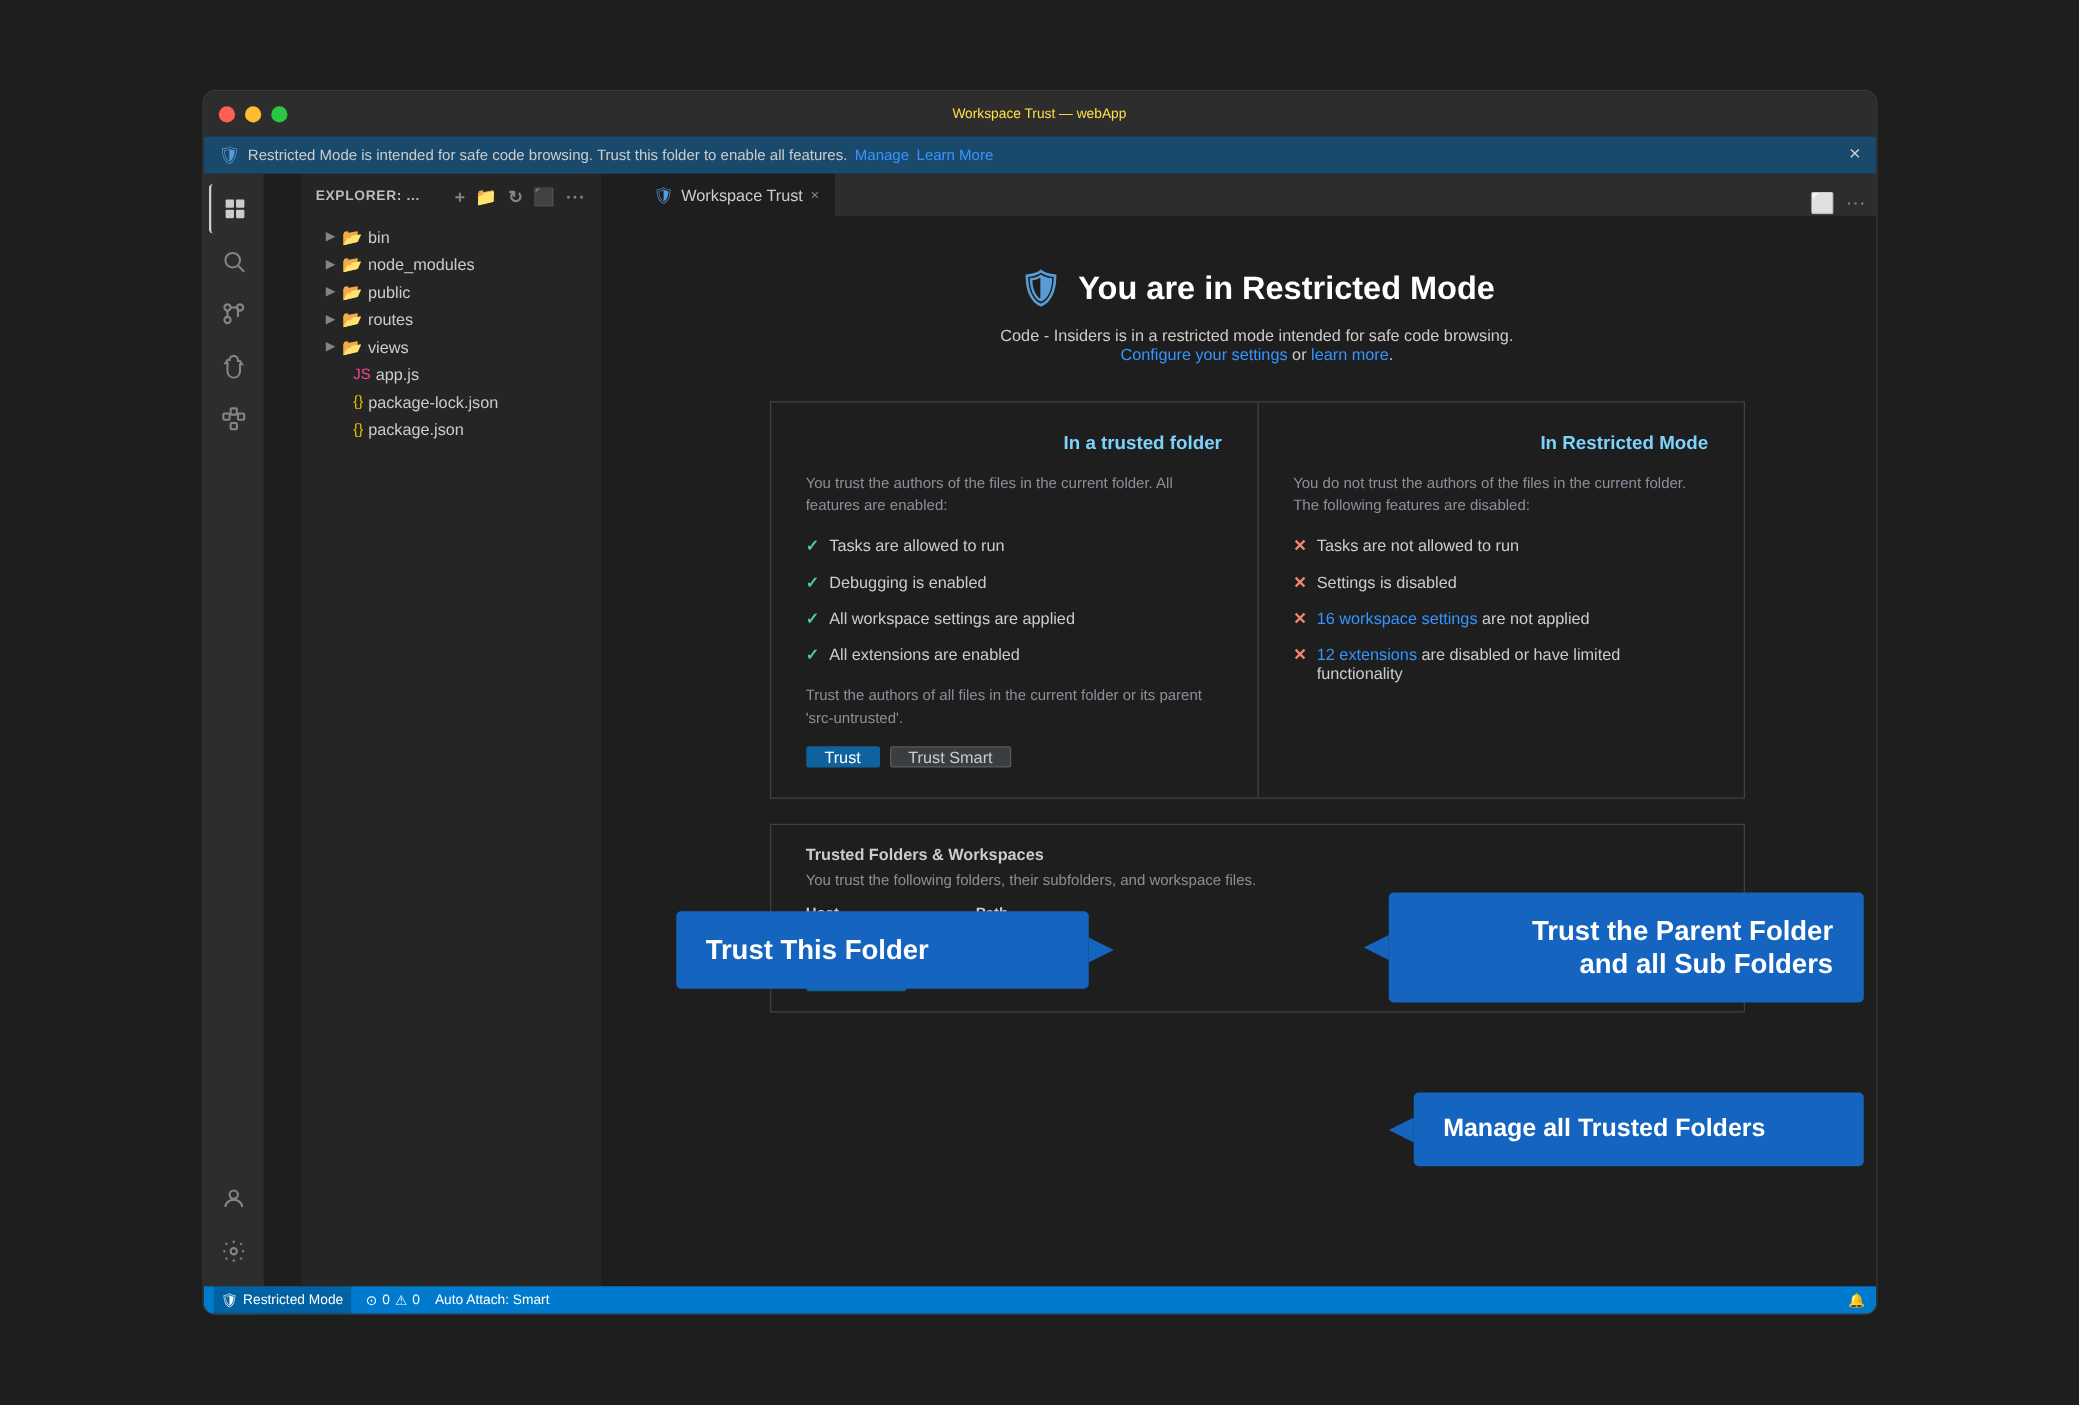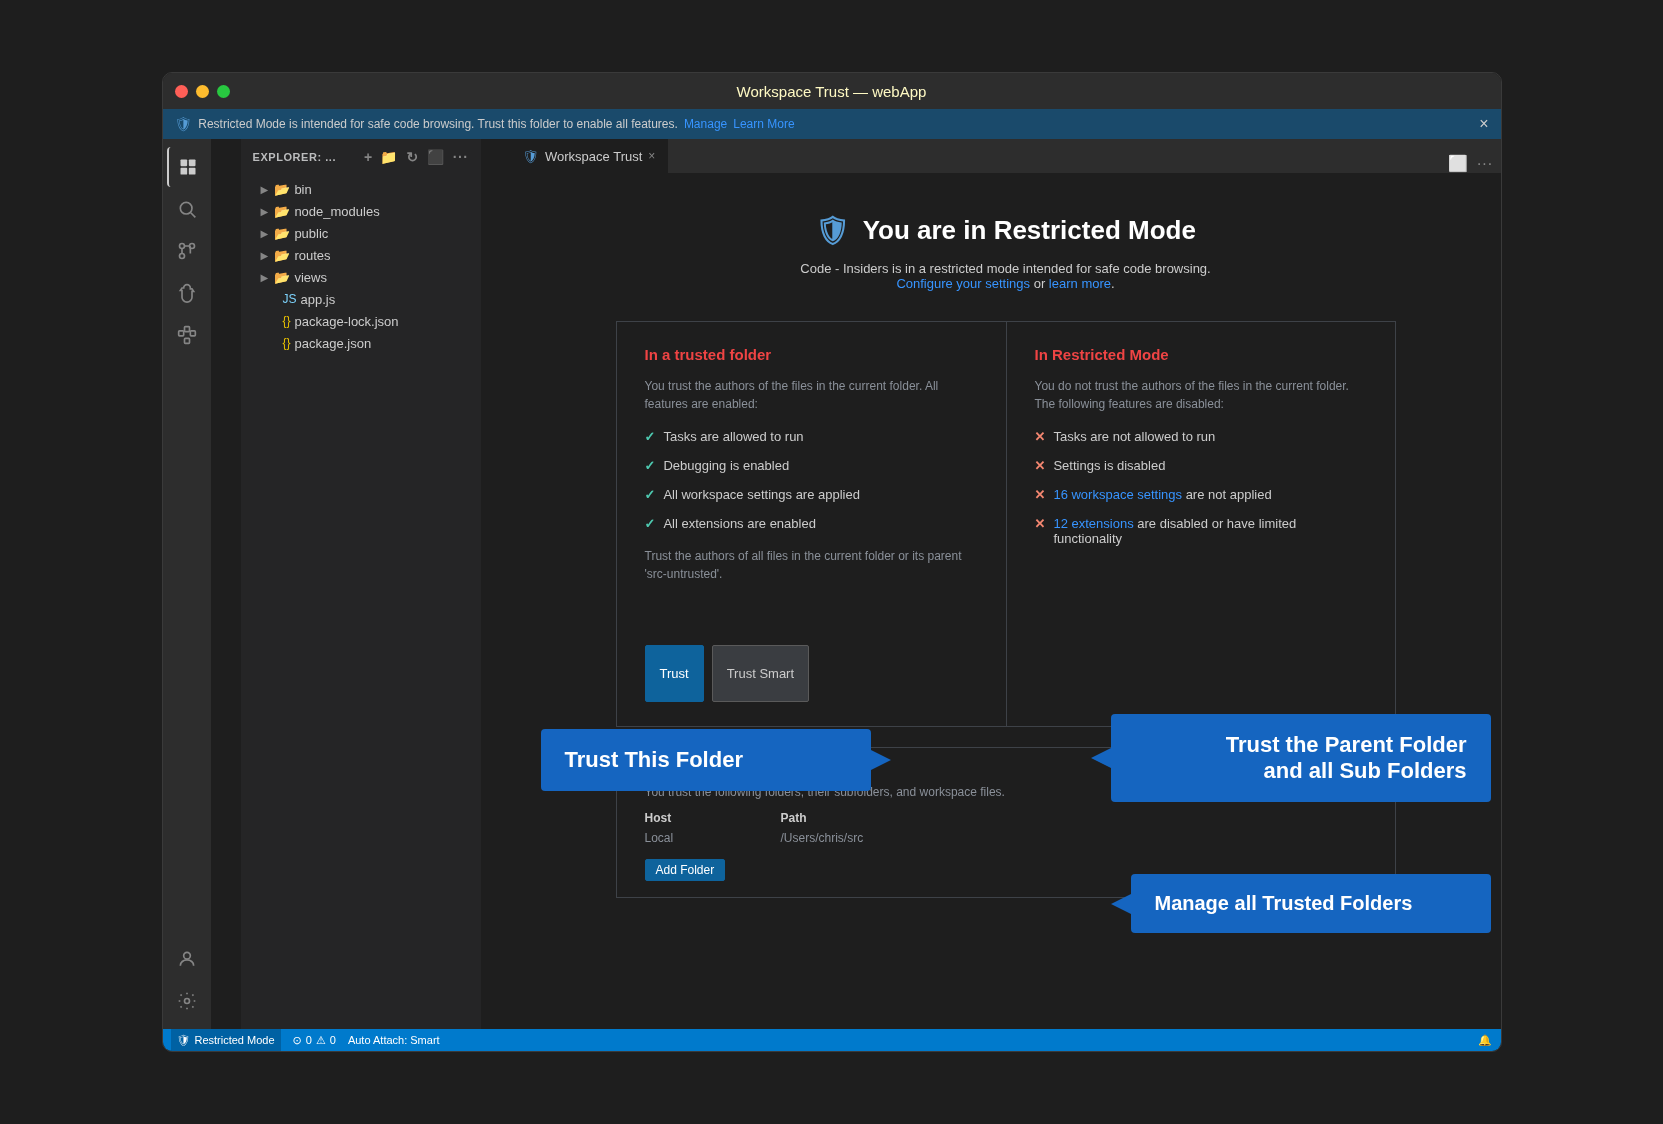--- a/index.html
+++ b/index.html
@@ -40,22 +40,22 @@
     }
     .tb-btn {
       width: 13px;
       height: 13px;
       border-radius: 50%;
     }
     .tb-close { background: #ff5f57; }
     .tb-min { background: #febc2e; }
     .tb-max { background: #28c840; }
     .titlebar-title {
-      color: #fef9c3;
-      font-size: 15px;
+      color: #fde047;
+      font-size: 11px;
     }
     
     .notification-banner {
       background: #1a4a6b;
       color: #cccccc;
       font-size: 12px;
       padding: 6px 12px;
       display: flex;
       align-items: center;
       gap: 6px;
@@ -142,21 +142,21 @@
       display: flex;
       align-items: center;
       padding-left: 20px;
       color: #cccccc;
       font-size: 13px;
       cursor: pointer;
       gap: 4px;
     }
     .tree-item .chevron { color: #858585; font-size: 10px; margin-right: 2px; }
     .tree-item .file-icon { font-size: 12px; }
-    .tree-item.js-file .file-icon { color: #7dd3fc; }
+    .tree-item.js-file .file-icon { color: #ec4899; }
     .tree-item.json-file .file-icon { color: #e8c000; }
     
     .editor-area {
       flex: 1;
       display: flex;
       flex-direction: column;
       background: #1e1e1e;
       overflow: hidden;
     }
     
@@ -241,23 +241,23 @@
       margin-bottom: 20px;
     }
     .comparison-col {
       border: 1px solid #3e4248;
       padding: 24px 28px;
     }
     .comparison-col:first-child { border-right: none; }
     .col-title {
       font-size: 15px;
       font-weight: 600;
-      color: #ef4444;
+      color: #7dd3fc;
       margin-bottom: 14px;
-      text-align: left;
+      text-align: right;
     }
     .col-desc {
       font-size: 12px;
       color: #8a9099;
       margin-bottom: 16px;
       line-height: 1.5;
     }
     .feature-list {
       list-style: none;
       margin-bottom: 16px;
@@ -277,28 +277,27 @@
       font-size: 12px;
       color: #8a9099;
       margin-bottom: 14px;
       line-height: 1.5;
     }
     .trust-buttons {
       display: flex;
       gap: 8px;
     }
     .btn {
-      padding: 20px 14px;
+      padding: 0 14px;
       font-size: 13px;
       cursor: pointer;
       border: 1px solid #5a5a5a;
       background: #3a3d41;
       color: #cccccc;
       border-radius: 2px;
-      margin-top: 48px;
     }
     .btn-primary {
       background: #0e639c;
       border-color: #0e639c;
       color: #ffffff;
     }
     
     .trusted-folders {
       padding: 16px 28px;
       border: 1px solid #3e4248;

